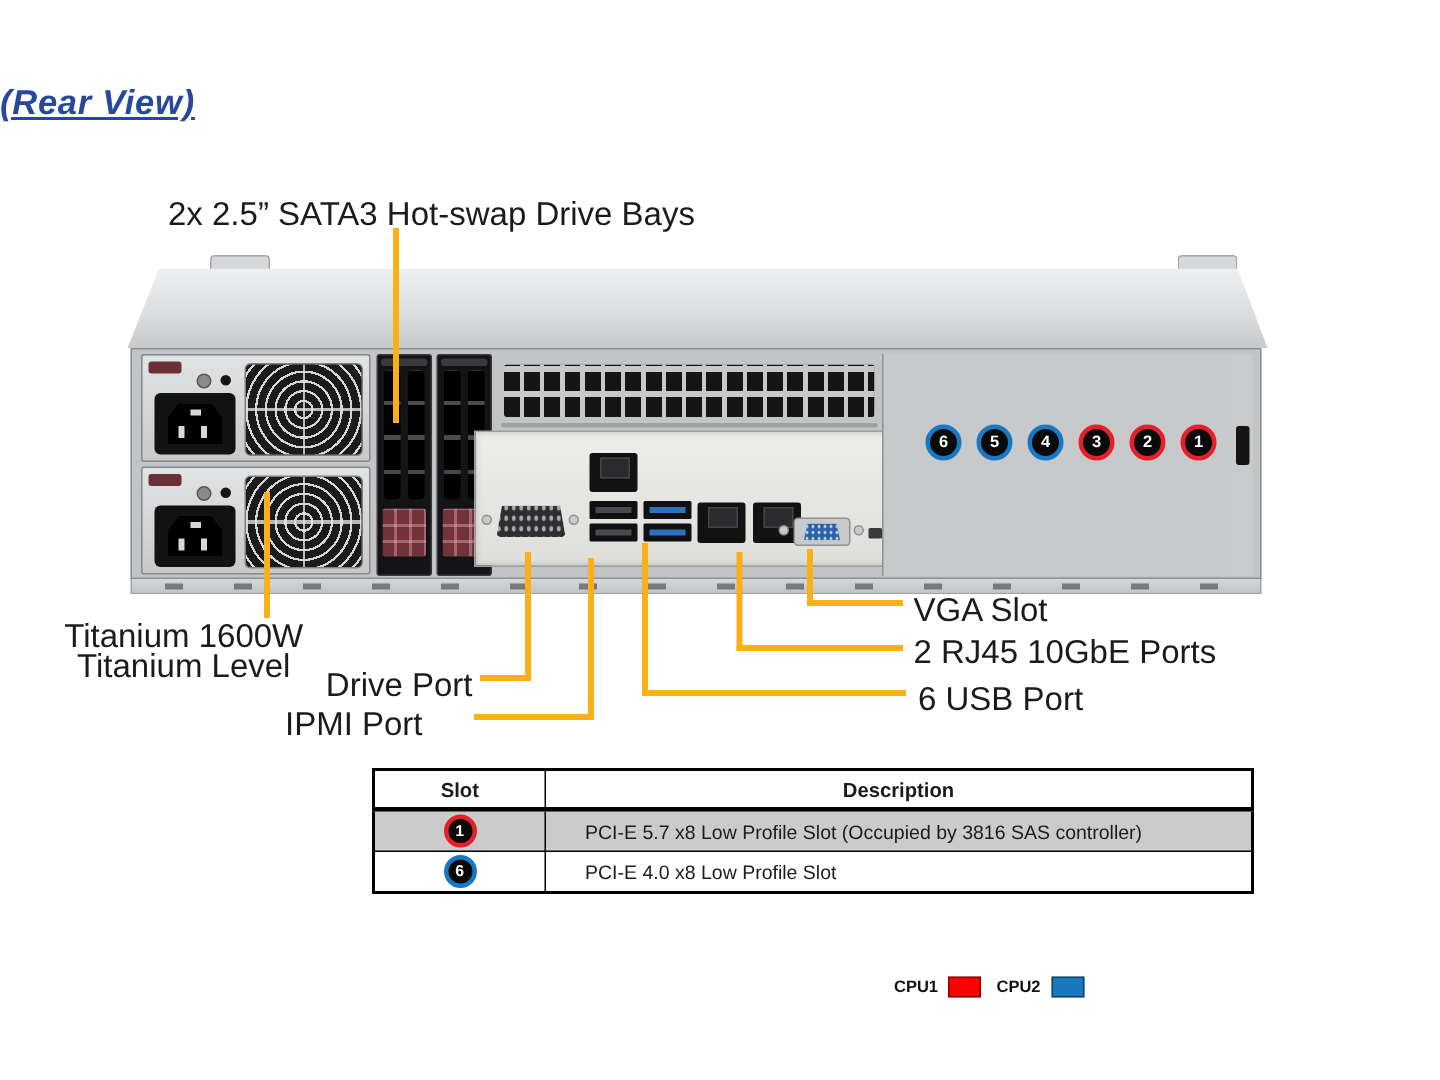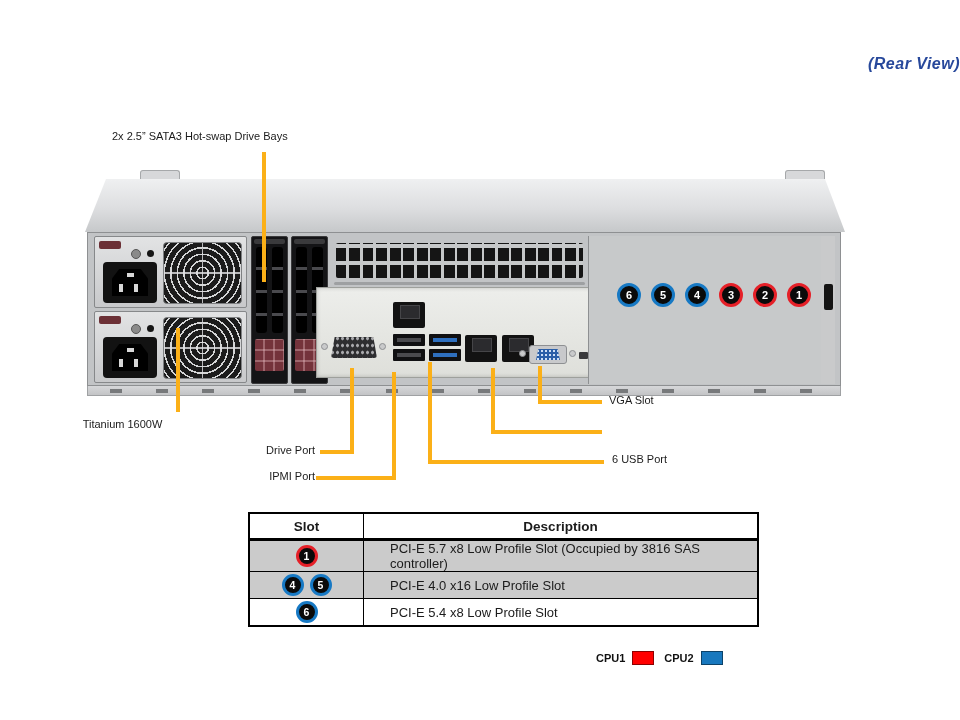--- a/index.html
+++ b/index.html
@@ -2,27 +2,27 @@
 <html><head>
 <meta charset="utf-8">
 <style>
   html,body{margin:0;padding:0;background:#ffffff;}
   #stage{position:relative;width:960px;height:720px;background:#fff;overflow:hidden;
          font-family:"Liberation Sans", sans-serif;color:#1b1b1b;
          --yellow:#FBB018; --cpu1:#E52028; --cpu2:#1779C4;}
   .abs{position:absolute;}
 
   
-  #rear-view-title{top:55px;left:0;right:0;text-align:right;font-size:16px;
-                   font-style:italic;font-weight:600;color:#27489B;letter-spacing:.5px;}
-  .lbl{font-size:11px;color:#1b1b1b;white-space:nowrap;}
+  #rear-view-title{top:55px;left:0;right:0;text-align:left;font-size:23px;
+                   font-style:italic;font-weight:600;color:#27489B;letter-spacing:.5px;text-decoration:underline;}
+  .lbl{font-size:22px;color:#1b1b1b;white-space:nowrap;}
   #lbl-drive{left:112px;top:130px;}
   #lbl-psu{left:35px;top:414px;width:175px;text-align:center;line-height:20px;}
   #lbl-serial{left:190px;top:444px;width:125px;text-align:right;}
-  #lbl-ipmi{left:190px;top:470px;width:125px;text-align:right;}
+  #lbl-ipmi{left:190px;top:470px;width:125px;}
   #lbl-vga{left:609px;top:394px;}
   #lbl-rj45{left:609px;top:422px;}
   #lbl-usb{left:612px;top:453px;}
 
   
   .line-v{width:0;border-left:4px solid var(--yellow);z-index:30;}
   .elbow{z-index:30;box-sizing:border-box;}
   .elbow.dr{border-left:4px solid var(--yellow);border-bottom:4px solid var(--yellow);}
   .elbow.dl{border-right:4px solid var(--yellow);border-bottom:4px solid var(--yellow);}
   #line-drive{left:262px;top:152px;height:130px;}
@@ -114,21 +114,21 @@
             box-sizing:border-box;}
   #pci-right-strip{position:absolute;right:0;top:0;width:14px;height:100%;background:#C9CACB;}
   #pci-latch{position:absolute;right:2px;top:48px;width:9px;height:26px;background:#141414;border-radius:2px;}
 
   
   .slot-marker{position:absolute;top:113px;width:18px;height:18px;border-radius:50%;background:#0A0A0A;
       border:3.5px solid #999;color:#fff;font-size:11px;font-weight:bold;display:flex;
       align-items:center;justify-content:center;z-index:20;}
 
   
-  #slot-table-wrap{left:248px;top:512px;width:511px;}
+  #slot-table-wrap{left:248px;top:512px;width:588px;}
   table#slot-table{border-collapse:collapse;width:100%;border:2px solid #000;background:#fff;}
   #slot-table th{border:1px solid #000;border-bottom:3px solid #000;font-size:13.5px;font-weight:bold;
       height:24px;text-align:center;padding:0;}
   #slot-table td{border:1px solid #000;height:26px;padding:0;font-size:13px;}
   #slot-table .slot-cell{width:113px;text-align:center;vertical-align:middle;}
   #slot-table .desc-cell{padding-left:26px;vertical-align:middle;}
   tr.shaded{background:#CBCBCB;}
   .tbl-circle{display:inline-flex;width:16px;height:16px;border-radius:50%;background:#0A0A0A;
       border:3px solid #999;color:#fff;font-size:10.5px;font-weight:bold;align-items:center;
       justify-content:center;margin:0 3px;vertical-align:middle;}
@@ -142,24 +142,26 @@
 </head>
 <body>
 
 <div id="stage">
 
   <div id="rear-view-title" class="abs">(Rear View)</div>
 
   <div id="lbl-drive" class="abs lbl">2x 2.5” SATA3 Hot-swap Drive Bays</div>
   <div id="lbl-psu" class="abs lbl">
     <span style="display:block">Titanium 1600W</span>
+    <span style="display:block">Titanium Level</span>
   </div>
   <div id="lbl-serial" class="abs lbl">Drive Port</div>
   <div id="lbl-ipmi" class="abs lbl">IPMI Port</div>
   <div id="lbl-vga" class="abs lbl">VGA Slot</div>
+  <div id="lbl-rj45" class="abs lbl">2 RJ45 10GbE Ports</div>
   <div id="lbl-usb" class="abs lbl">6 USB Port</div>
 
   <div id="line-drive" class="abs line-v"></div>
   <div id="line-psu" class="abs line-v"></div>
   <div id="elbow-serial" class="abs elbow dl"></div>
   <div id="elbow-ipmi" class="abs elbow dl"></div>
   <div id="elbow-vga" class="abs elbow dr"></div>
   <div id="elbow-rj45" class="abs elbow dr"></div>
   <div id="elbow-usb" class="abs elbow dr"></div>
 
@@ -257,27 +259,23 @@
         <tr>
           <th>Slot</th>
           <th>Description</th>
         </tr>
       </thead>
       <tbody id="slot-table-body">
           <tr class="shaded">
             <td class="slot-cell"><span class="tbl-circle" style="border-color: rgb(229, 32, 40);">1</span></td>
             <td class="desc-cell">PCI-E 5.7 x8 Low Profile Slot (Occupied by 3816 SAS controller)</td>
           </tr>
-          <tr class="shaded">
-            <td class="slot-cell"><span class="tbl-circle" style="border-color: rgb(23, 121, 196);">4</span><span class="tbl-circle" style="border-color: rgb(23, 121, 196);">5</span></td>
-            <td class="desc-cell">PCI-E 4.0 x16 Low Profile Slot</td>
-          </tr>
           <tr>
             <td class="slot-cell"><span class="tbl-circle" style="border-color: rgb(23, 121, 196);">6</span></td>
-            <td class="desc-cell">PCI-E 5.4 x8 Low Profile Slot</td>
+            <td class="desc-cell">PCI-E 4.0 x8 Low Profile Slot</td>
           </tr>
         </tbody>
     </table>
   </div>
 
   <div id="legend" class="abs">
       <span class="legend-label">CPU1</span>
       <span class="legend-swatch" style="background: rgb(255, 0, 0);"></span>
       <span class="legend-label">CPU2</span>
       <span class="legend-swatch" style="background: rgb(24, 120, 190);"></span>

